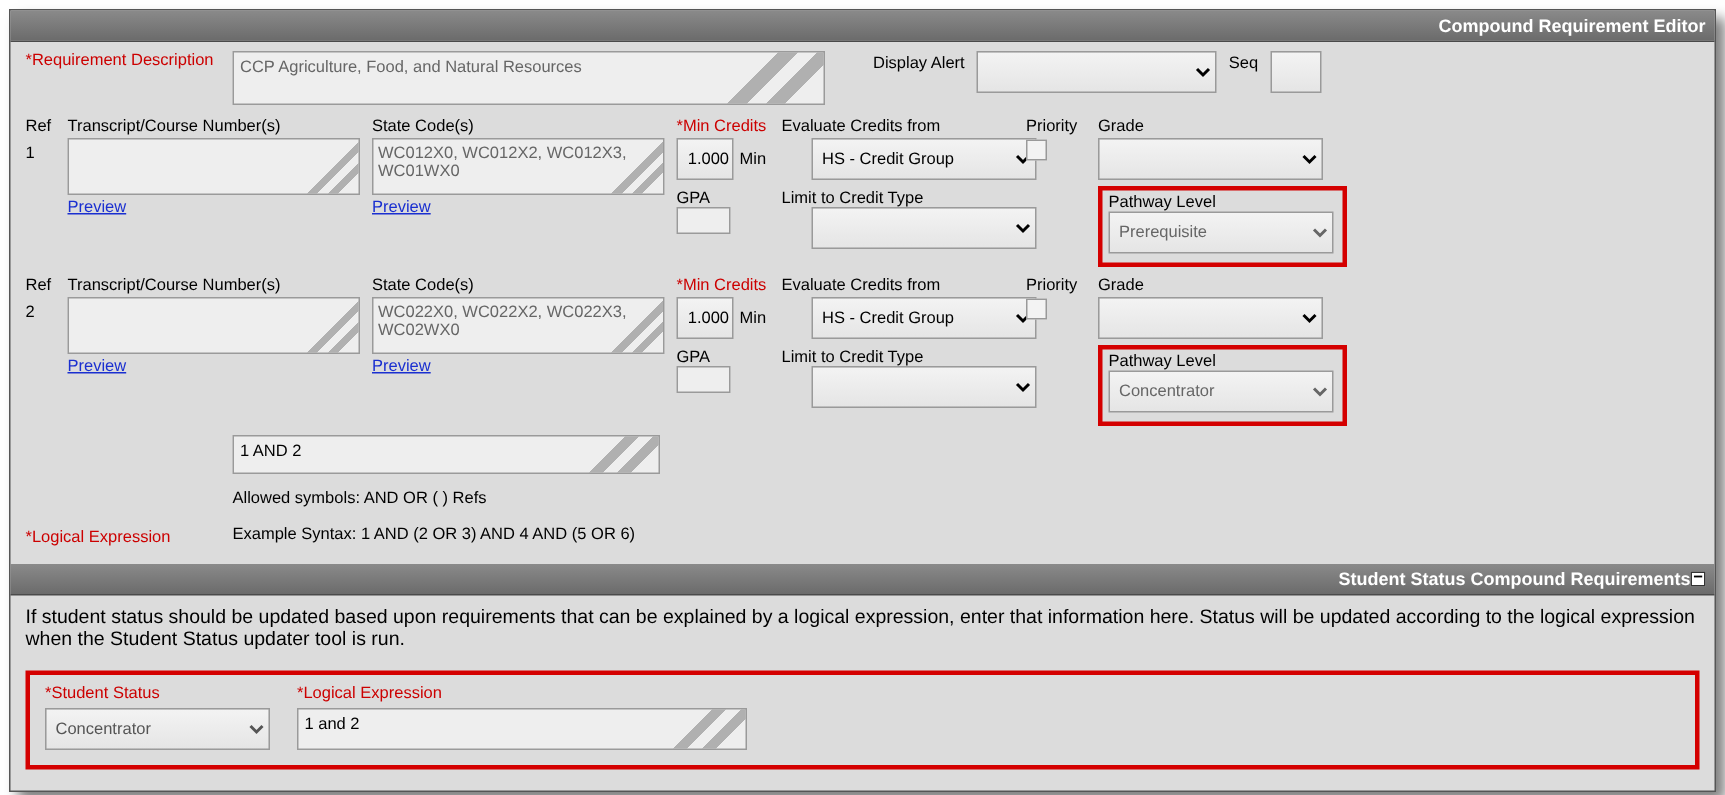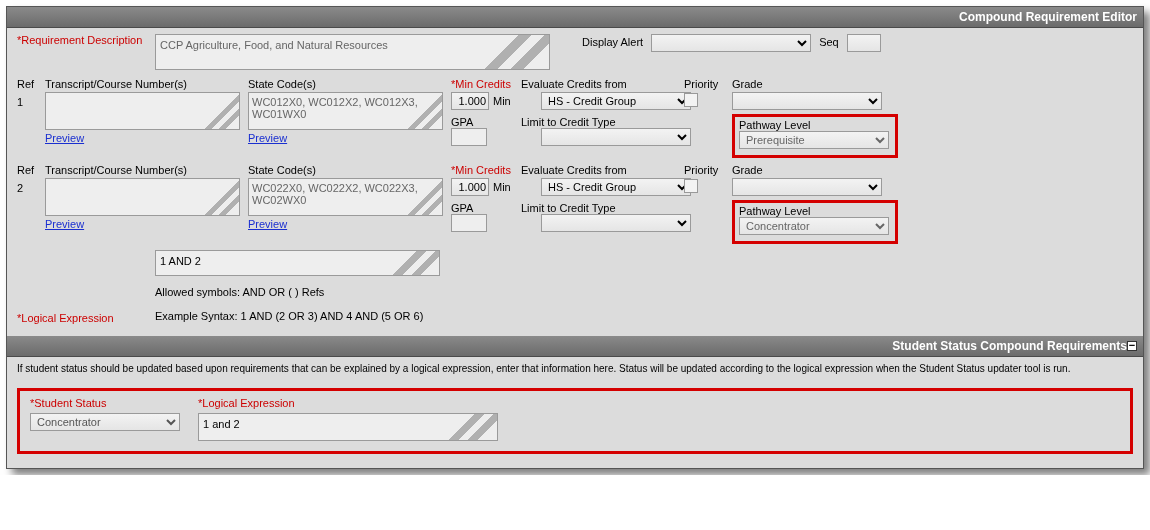--- a/index.html
+++ b/index.html
@@ -43,21 +43,21 @@
       width: 395px; height: 36px;
       background: #eee; border: 1px solid #9a9a9a;
       padding: 4px; font-family: inherit; font-size: 11px; color:#666;
       resize: none;
       background-image: linear-gradient(135deg, transparent 0, transparent 85%, #b0b0b0 85%, #b0b0b0 88%, transparent 88%, transparent 91%, #b0b0b0 91%, #b0b0b0 94%, transparent 94%);
     }
     select.sel, input.num, input.txt {
       border: 1px solid #9a9a9a;
       background: linear-gradient(#f3f3f3, #e5e5e5);
       font-size: 11px;
-      height: 18px;
+      height: 28px;
       padding: 1px 2px;
     }
     select.sel { min-width: 150px; }
     .evalfrom { width: 150px; margin-left: 20px; }
     .pathway { width: 150px; color:#666; }
     .small-num { width: 38px; text-align: right; }
     .seq-num { width: 34px; }
     .tcbox {
       width: 195px; height: 38px;
       background: #eee; border: 1px solid #9a9a9a;
@@ -73,21 +73,21 @@
     .grade-sel { width:40px; }
     .red-box { border: 3px solid #d40000; padding: 2px 6px 6px 4px; }
     .logicbox {
       width: 285px; height: 26px;
       background: #eee; border: 1px solid #9a9a9a;
       padding: 4px; font-family: inherit; font-size: 11px; resize: none;
       background-image: linear-gradient(135deg, transparent 0, transparent 85%, #b0b0b0 85%, #b0b0b0 88%, transparent 88%, transparent 91%, #b0b0b0 91%, #b0b0b0 94%, transparent 94%);
     }
     .logicbox-lg { width: 300px; height: 28px; }
     .hint { font-size:11px; color:#000; margin: 4px 0 2px 0; }
-    .sscr-text { padding: 6px 10px; font-size:10px; }
+    .sscr-text { padding: 6px 10px; font-size:13px; }
     .sscr-box {
       margin: 8px 10px 14px 10px;
       padding: 6px 10px 10px 10px;
       display:flex; gap: 18px; align-items:flex-start;
     }
     .stud-sel { width: 90px; color:#555; }
     .expr-wrap { display:flex; flex-direction:column; gap:4px; }
     .gpa-box { width:36px; height:18px; border:1px solid #9a9a9a; background:#eee; }
   </style>
 </head>

